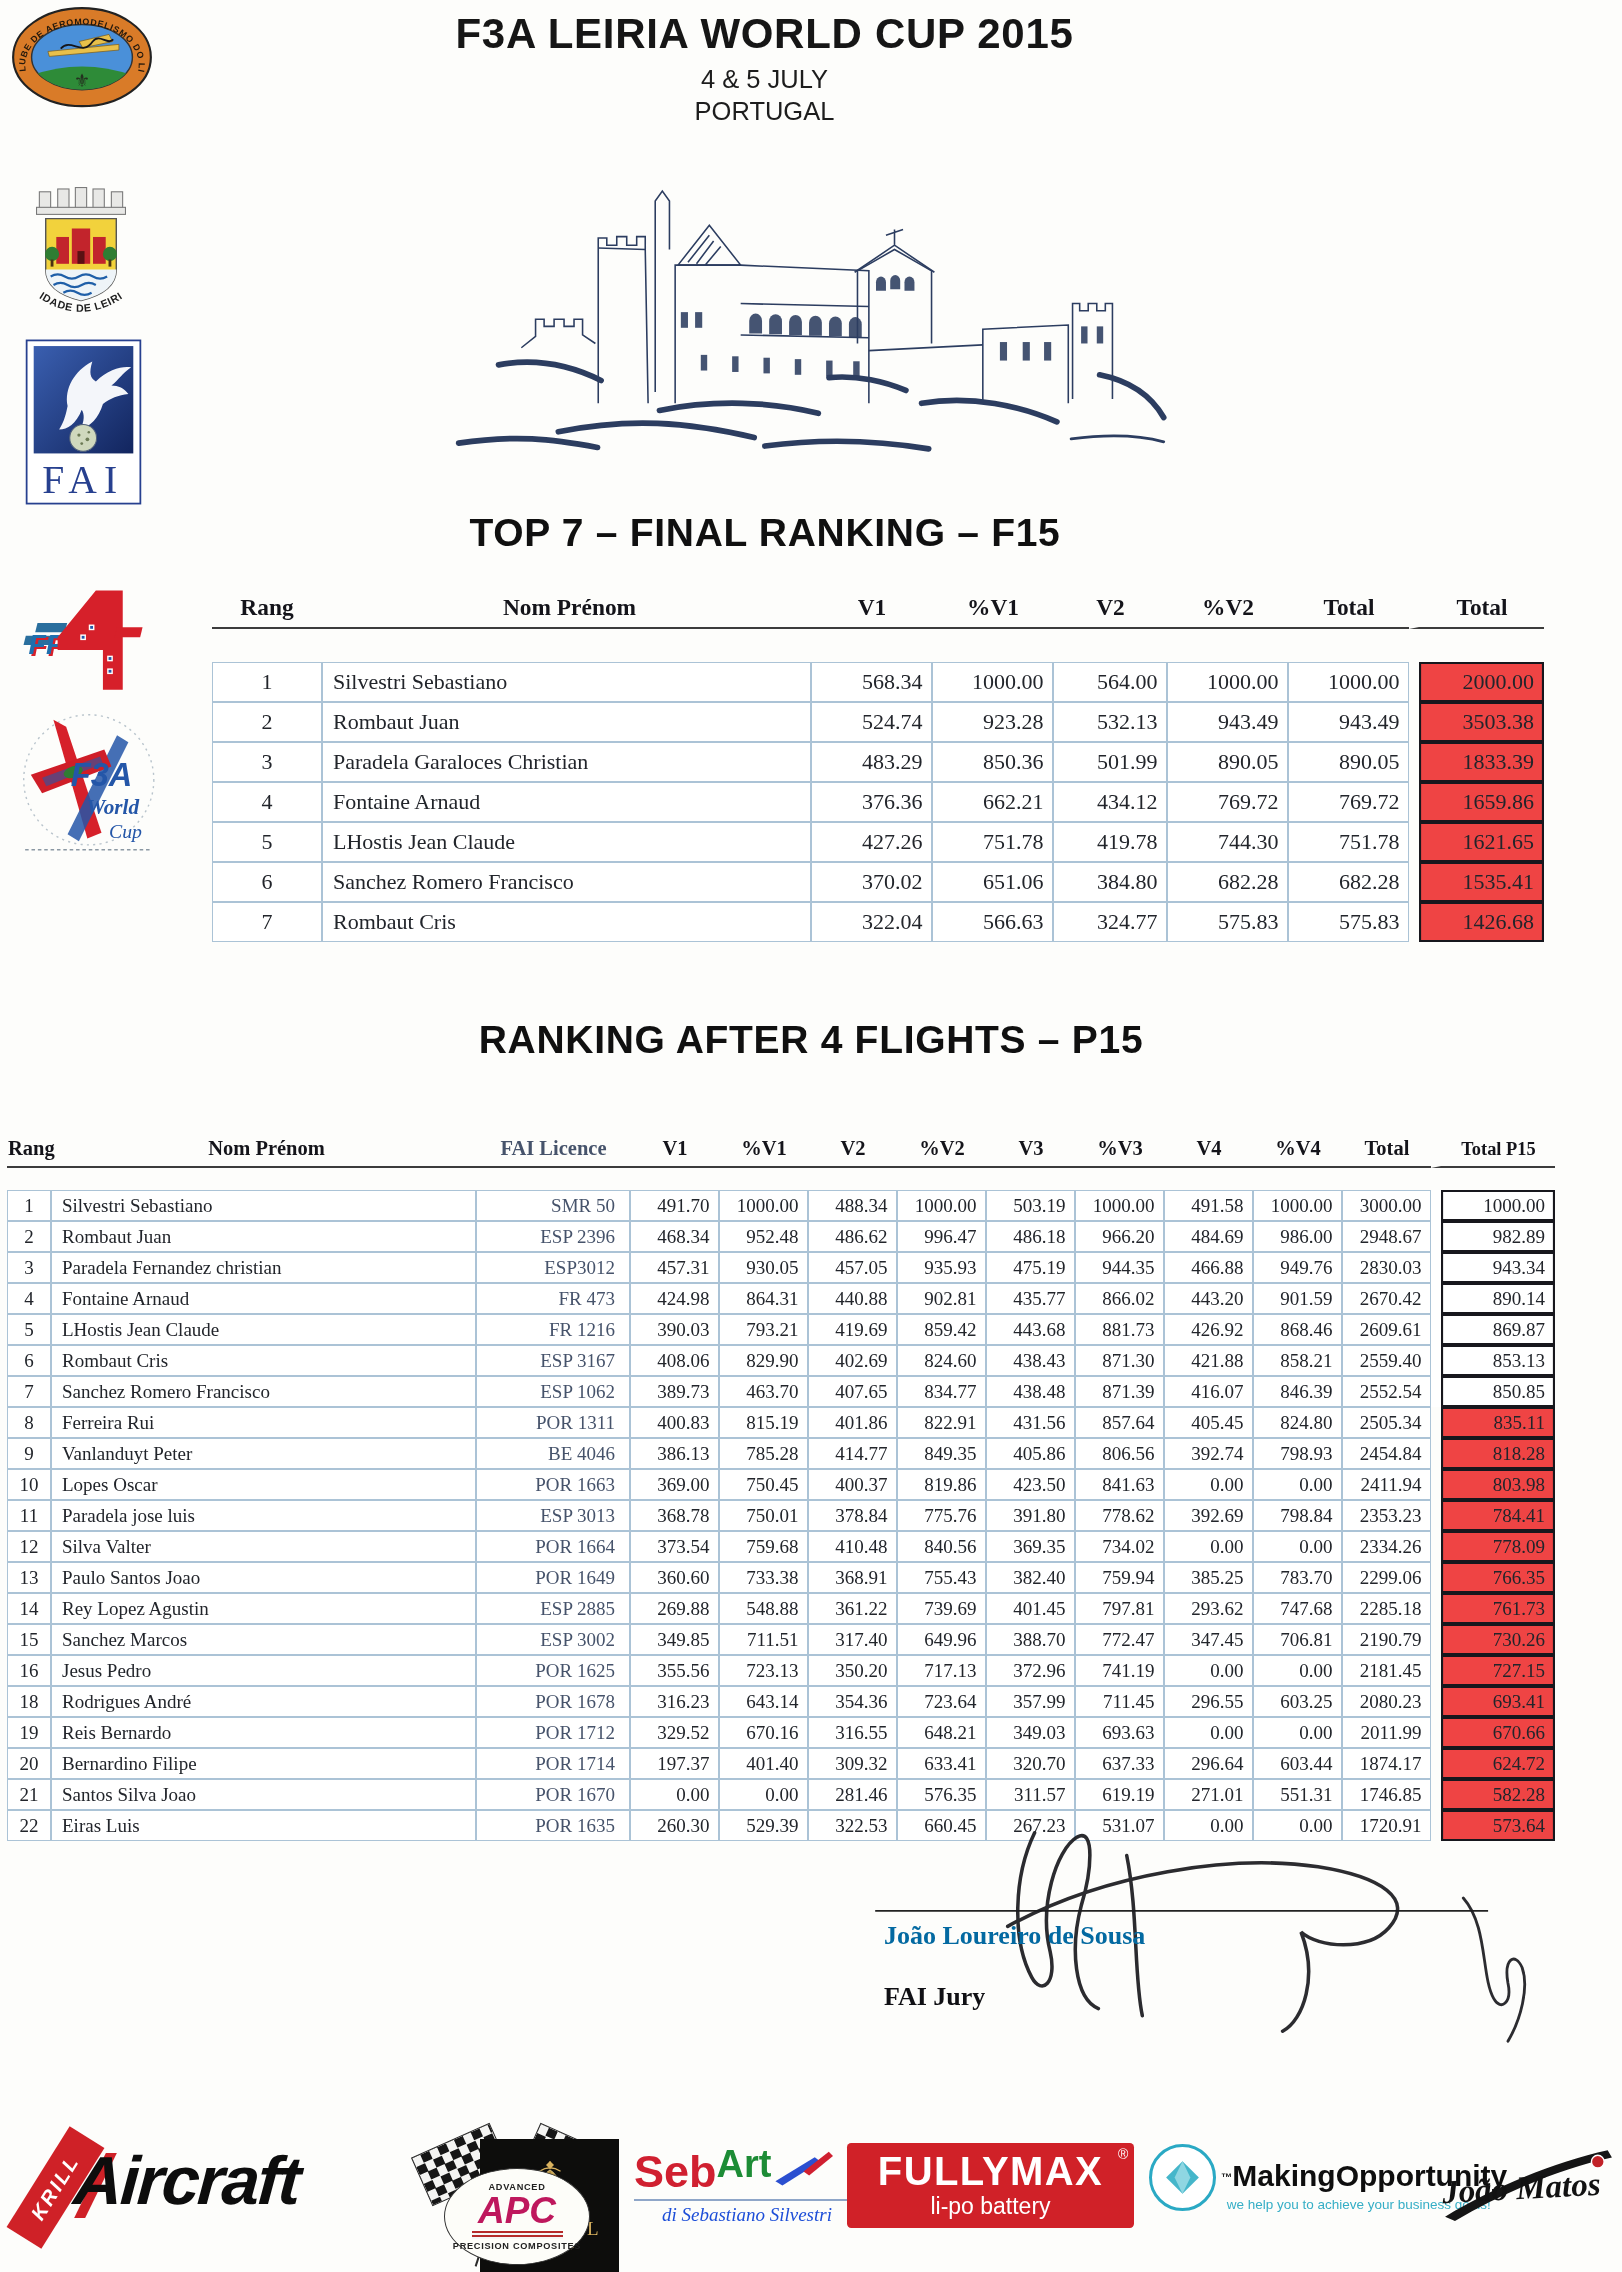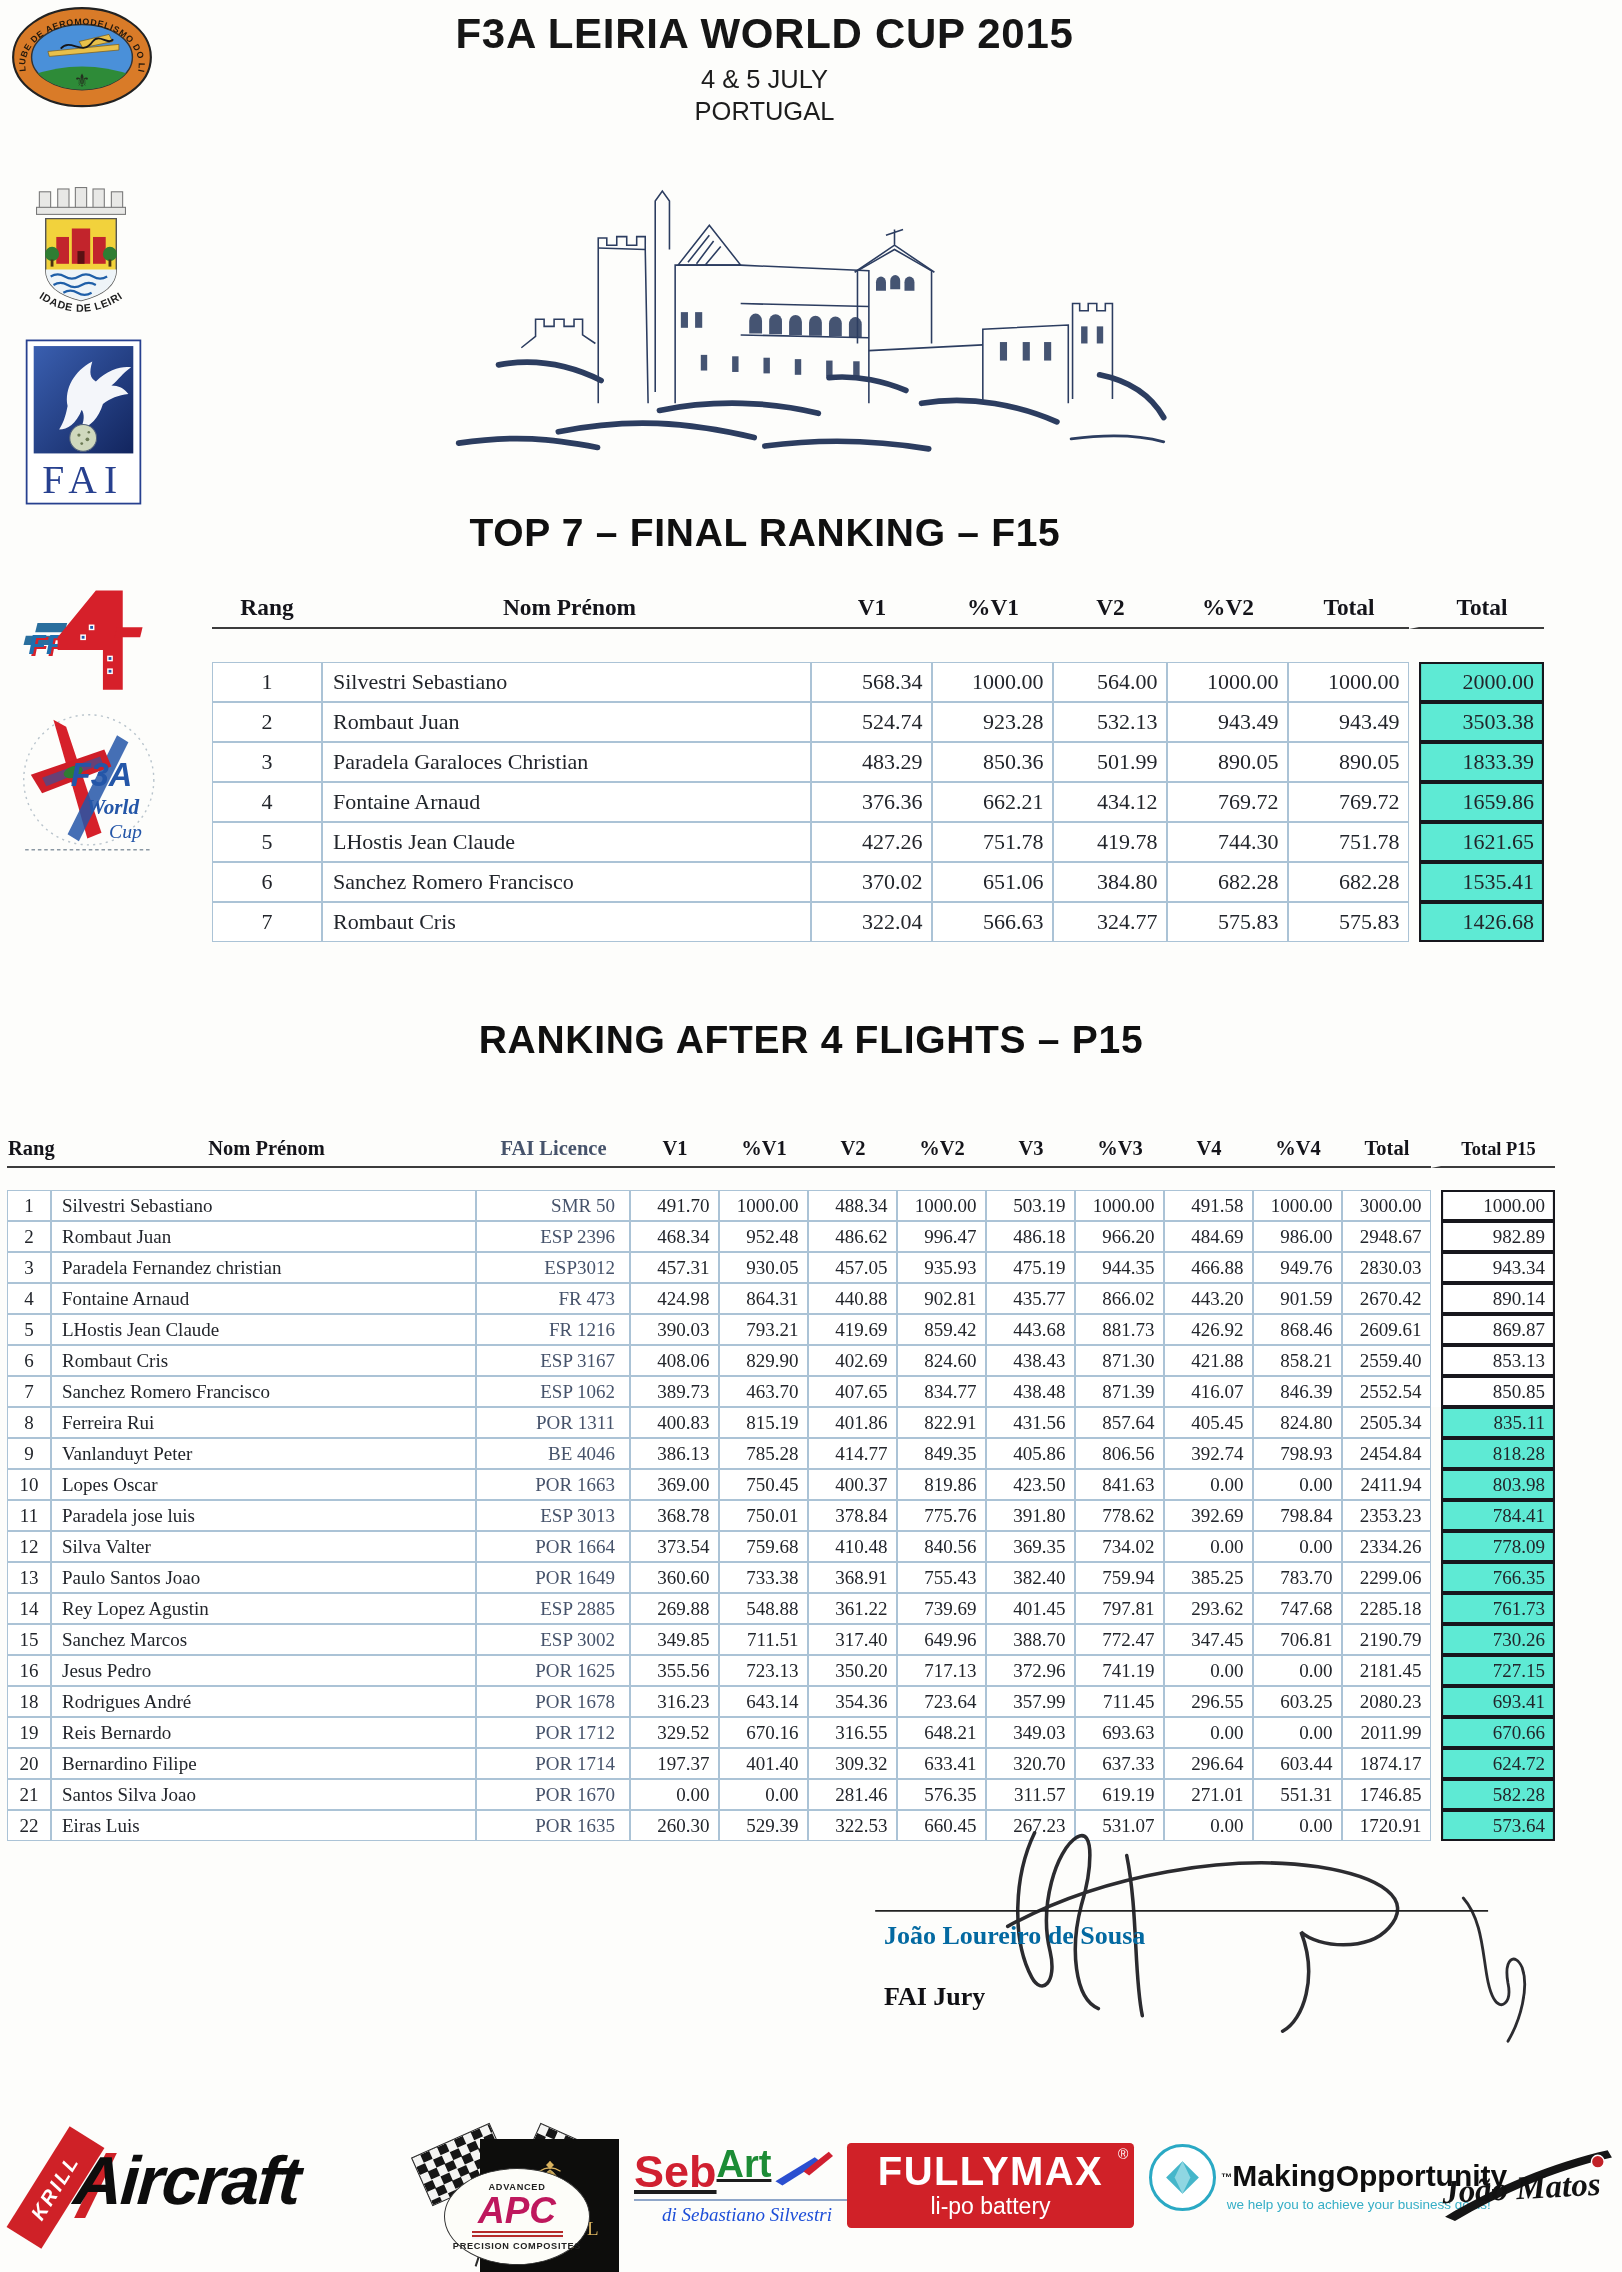--- a/index.html
+++ b/index.html
@@ -36,21 +36,21 @@
   #t2 th.small-th{font-size:18.4px;}
   #t2 td{font-size:19px;height:27px;}
 
   .c-rank{text-align:center;}
   .c-name{text-align:left;padding-left:10px;}
   .c-num{text-align:right;padding-right:8.5px;}
   .c-lic{text-align:right;padding-right:14px;color:#46536b;}
   th.c-num,th.c-lic{text-align:center;padding-right:0;}
   th.c-name{text-align:center;padding-left:7px;}
 
-  .tp15{border:none;border-left:10px solid transparent;background:#5eead4;
+  .tp15{border:none;border-left:10px solid transparent;background:#ef4444;
     background-clip:padding-box;box-shadow:inset 0 0 0 2.1px #17171d;
     text-align:right;padding-right:10px;}
   th.tp15{background:transparent;box-shadow:none;border-bottom:2.8px double #3c3c3c;
     text-align:center;padding-right:0;}
   #t2 tbody tr:nth-child(-n+8) td.tp15{background:#ffffff;}
 
   
   #sig-name{position:absolute;left:884px;top:1921px;
     font-family:"Liberation Serif",serif;font-weight:bold;font-size:26px;color:#0369a1;}
   #sig-role{position:absolute;left:884px;top:1982px;
@@ -785,21 +785,21 @@
     <path d="M20,16 Q35,6 50,16" stroke="#d9b25f" stroke-width="2" fill="none"></path>
     <path d="M35,14 C48,22 52,40 48,56 C44,68 26,68 22,56 C18,40 22,22 35,14 Z" fill="#caa44f" stroke="#e8cf8e" stroke-width="1"></path>
     <path d="M29,20 C26,36 27,52 30,62 M35,16 L35,66 M41,20 C44,36 43,52 40,62" stroke="#8a6c2a" stroke-width="1" fill="none"></path>
     <rect x="27" y="64" width="16" height="4" fill="#d9b25f"></rect>
   </svg>
   <div class="lisotel-word">LISOTEL</div>
   <div class="lisotel-stars">✦ ✦ ✦ ✦</div>
 </div>
 
 <div class="sponsor" id="sp-sebart">
-  <div style="display:flex;align-items:flex-start;text-decoration:underline;">
+  <div style="display:flex;align-items:flex-start;">
     <span class="seb">Seb</span>
     <span class="art">Art</span>
     <svg width="59" height="40" viewBox="0 0 84 56" style="margin-left:2.8px;margin-top:4.2px;">
       <polygon points="2,44 58,10 66,16 12,50" fill="#2b4fd0"></polygon>
       <polygon points="42,30 78,2 84,8 50,36" fill="#d02030"></polygon>
     </svg>
   </div>
   <div class="seb-line"></div>
   <div class="seb-script">di Sebastiano Silvestri</div>
 </div>

